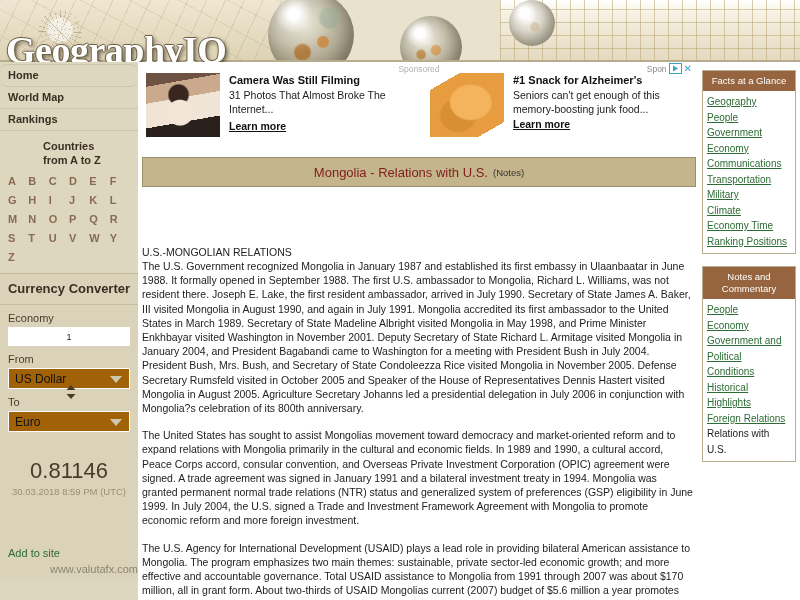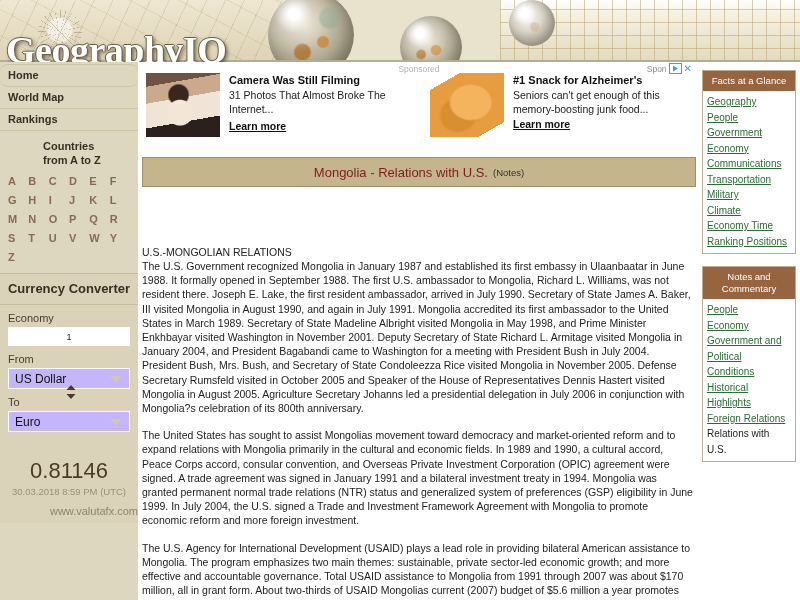--- a/index.html
+++ b/index.html
@@ -111,21 +111,21 @@
     font-size:13px; font-weight:bold; color:#3a2f22;
     text-align:center; padding:7px 2px 8px 2px;
     border-bottom:1px solid #c7bd9c;
   }
   .cc-label { font-size:11px; color:#4a3c2a; padding:7px 0 3px 8px; }
   .cc-input {
     margin:0 8px; height:19px; background:#fff; border:1px solid #fff;
     font-size:9px; color:#222; text-align:center; line-height:19px;
   }
   .cc-select {
-    margin:0 8px; height:21px; background:#c4b5fd; border:1px solid #fff;
+    margin:0 8px; height:21px; background:#a16207; border:1px solid #fff;
     font-size:12px; color:#111; line-height:21px; padding-left:6px;
     position:relative; cursor:pointer;
   }
   .cc-caret {
     position:absolute; right:7px; top:7px;
     width:0; height:0; border-left:6px solid transparent;
     border-right:6px solid transparent; border-top:7px solid #cfc8b1;
   }
   #cc-swap {
     position:absolute; left:64px; margin-top:-4px; width:14px; height:14px;
@@ -288,20 +288,21 @@
       </div>
 
       <div class="cc-label">To</div>
       <div class="cc-select">
         <span>Euro</span>
         <span class="cc-caret"></span>
       </div>
 
       <div id="cc-result">0.81146</div>
       <div id="cc-time">30.03.2018 8:59 PM (UTC)</div>
+      <div id="cc-addsite">Add to site</div>
       <div id="cc-link">www.valutafx.com</div>
     </div>
   </div>
 
   <div id="center-col">
 
     <div id="ads">
       <div id="ads-sponsored">Sponsored</div>
       <div id="adchoices">
         <span class="ac-text">Spon</span>

